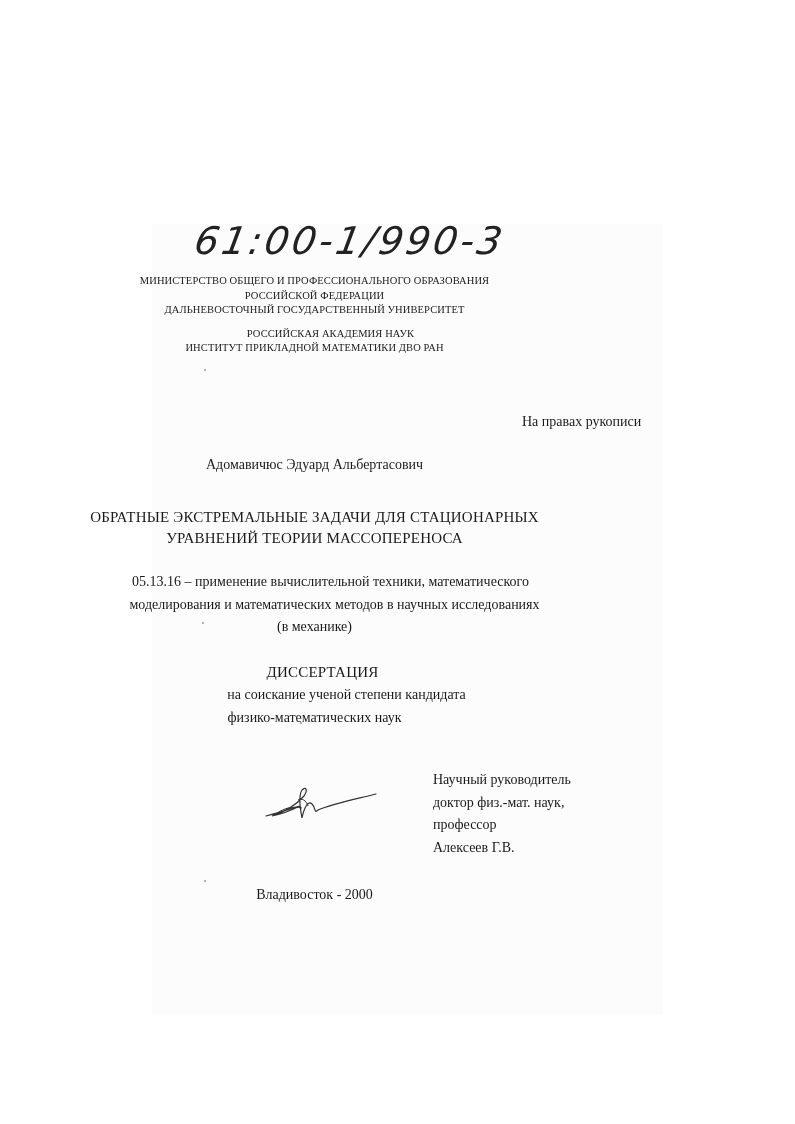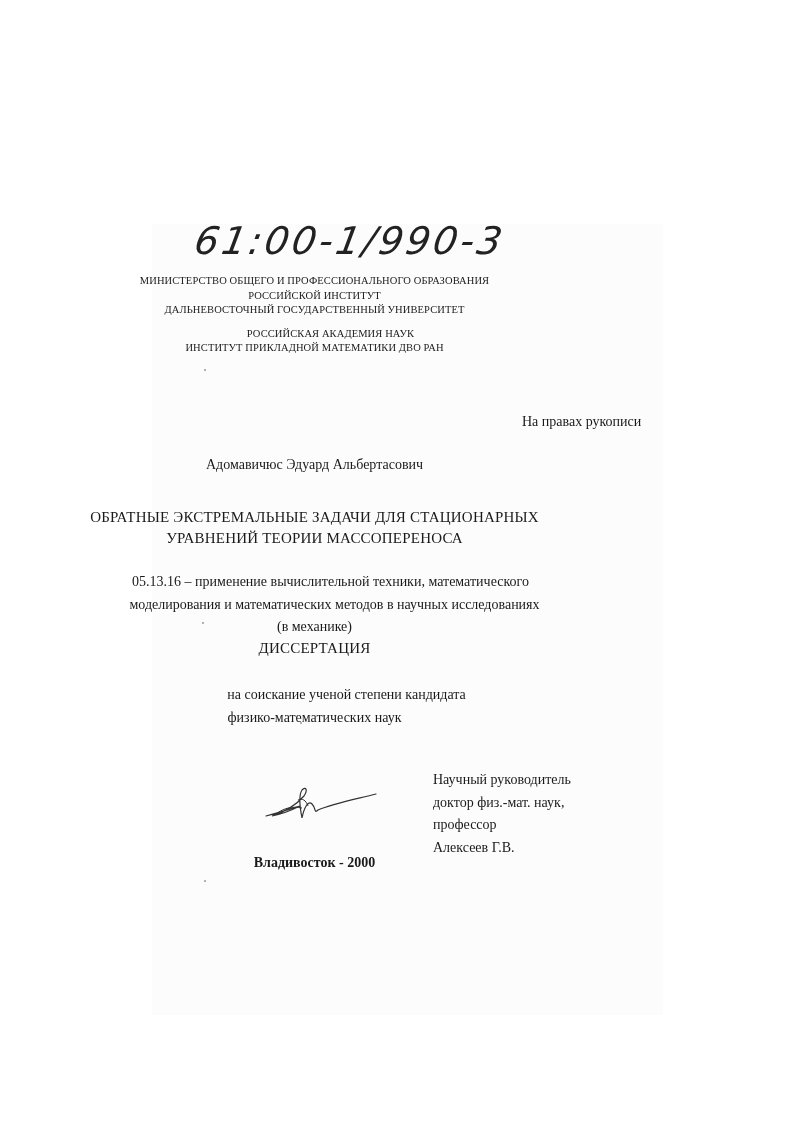--- a/index.html
+++ b/index.html
@@ -86,52 +86,52 @@
     }
   </style>
 </head>
 <body>
 
 <div class="scan-area"></div>
 
 <div class="handwritten">61:00-1/990-3</div>
 
 <div class="line caps-small" style="top:275px;">МИНИСТЕРСТВО ОБЩЕГО И ПРОФЕССИОНАЛЬНОГО ОБРАЗОВАНИЯ</div>
-<div class="line caps-small" style="top:290px;">РОССИЙСКОЙ ИНСТИТУТ</div>
+<div class="line caps-small" style="top:290px;">РОССИЙСКОЙ ФЕДЕРАЦИИ</div>
 <div class="line caps-small" style="top:304px;">ДАЛЬНЕВОСТОЧНЫЙ ГОСУДАРСТВЕННЫЙ УНИВЕРСИТЕТ</div>
 
 <div class="line caps-small" style="top:328px;padding-left:16px;">РОССИЙСКАЯ АКАДЕМИЯ НАУК</div>
 <div class="line caps-small" style="top:342px;">ИНСТИТУТ ПРИКЛАДНОЙ МАТЕМАТИКИ ДВО РАН</div>
 
 <div class="rights normal">На правах рукописи</div>
 
 <div class="line normal" style="top:457px;">Адомавичюс Эдуард Альбертасович</div>
 
 <div class="line title" style="top:509px;">ОБРАТНЫЕ ЭКСТРЕМАЛЬНЫЕ ЗАДАЧИ ДЛЯ СТАЦИОНАРНЫХ</div>
 <div class="line title" style="top:530px;">УРАВНЕНИЙ ТЕОРИИ МАССОПЕРЕНОСА</div>
 
 <div class="line normal" style="top:574px;margin-left:16px;">05.13.16 – применение вычислительной техники, математического</div>
 <div class="line normal" style="top:597px;padding-left:20px;">моделирования и математических методов в научных исследованиях</div>
 <div class="line normal" style="top:619px;">(в механике)</div>
 
-<div class="line title" style="top:640px;">ДИССЕРТАЦИЯ</div>
+<div class="line title" style="top:664px;margin-left:8px;">ДИССЕРТАЦИЯ</div>
 <div class="line normal" style="top:687px;margin-left:32px;">на соискание ученой степени кандидата</div>
 <div class="line normal" style="top:710px;">физико-математических наук</div>
 
 <svg class="signature" viewBox="0 0 120 50">
   <path d="M4 38 C 20 34, 30 30, 38 28 C 30 32, 20 36, 10 38 C 25 33, 35 26, 42 18 C 46 12, 44 8, 40 12 C 36 18, 38 30, 40 40 C 42 30, 46 22, 50 26 C 54 30, 52 36, 56 32 C 70 26, 90 22, 114 16" fill="none" stroke="#333" stroke-width="1.2" stroke-linecap="round"></path>
   <path d="M14 36 C 22 30, 30 28, 40 30" fill="none" stroke="#333" stroke-width="1"></path>
   <path d="M36 22 C 40 20, 44 22, 46 28" fill="none" stroke="#333" stroke-width="1"></path>
 </svg>
 
 <div class="supervisor normal">
   <div>Научный руководитель</div>
   <div>доктор физ.-мат.  наук,</div>
   <div>профессор</div>
   <div>Алексеев Г.В.</div>
 </div>
 
-<div class="line normal" style="top:855px;font-weight:bold;">Владивосток - 2000</div>
+<div class="line normal" style="top:887px;">Владивосток - 2000</div>
 
 <div class="speck" style="left:204px; top:369px;"></div>
 <div class="speck" style="left:202px; top:622px;"></div>
 <div class="speck" style="left:204px; top:880px;"></div>
 <div class="speck" style="left:300px; top:722px;"></div>
 
 </body></html>

